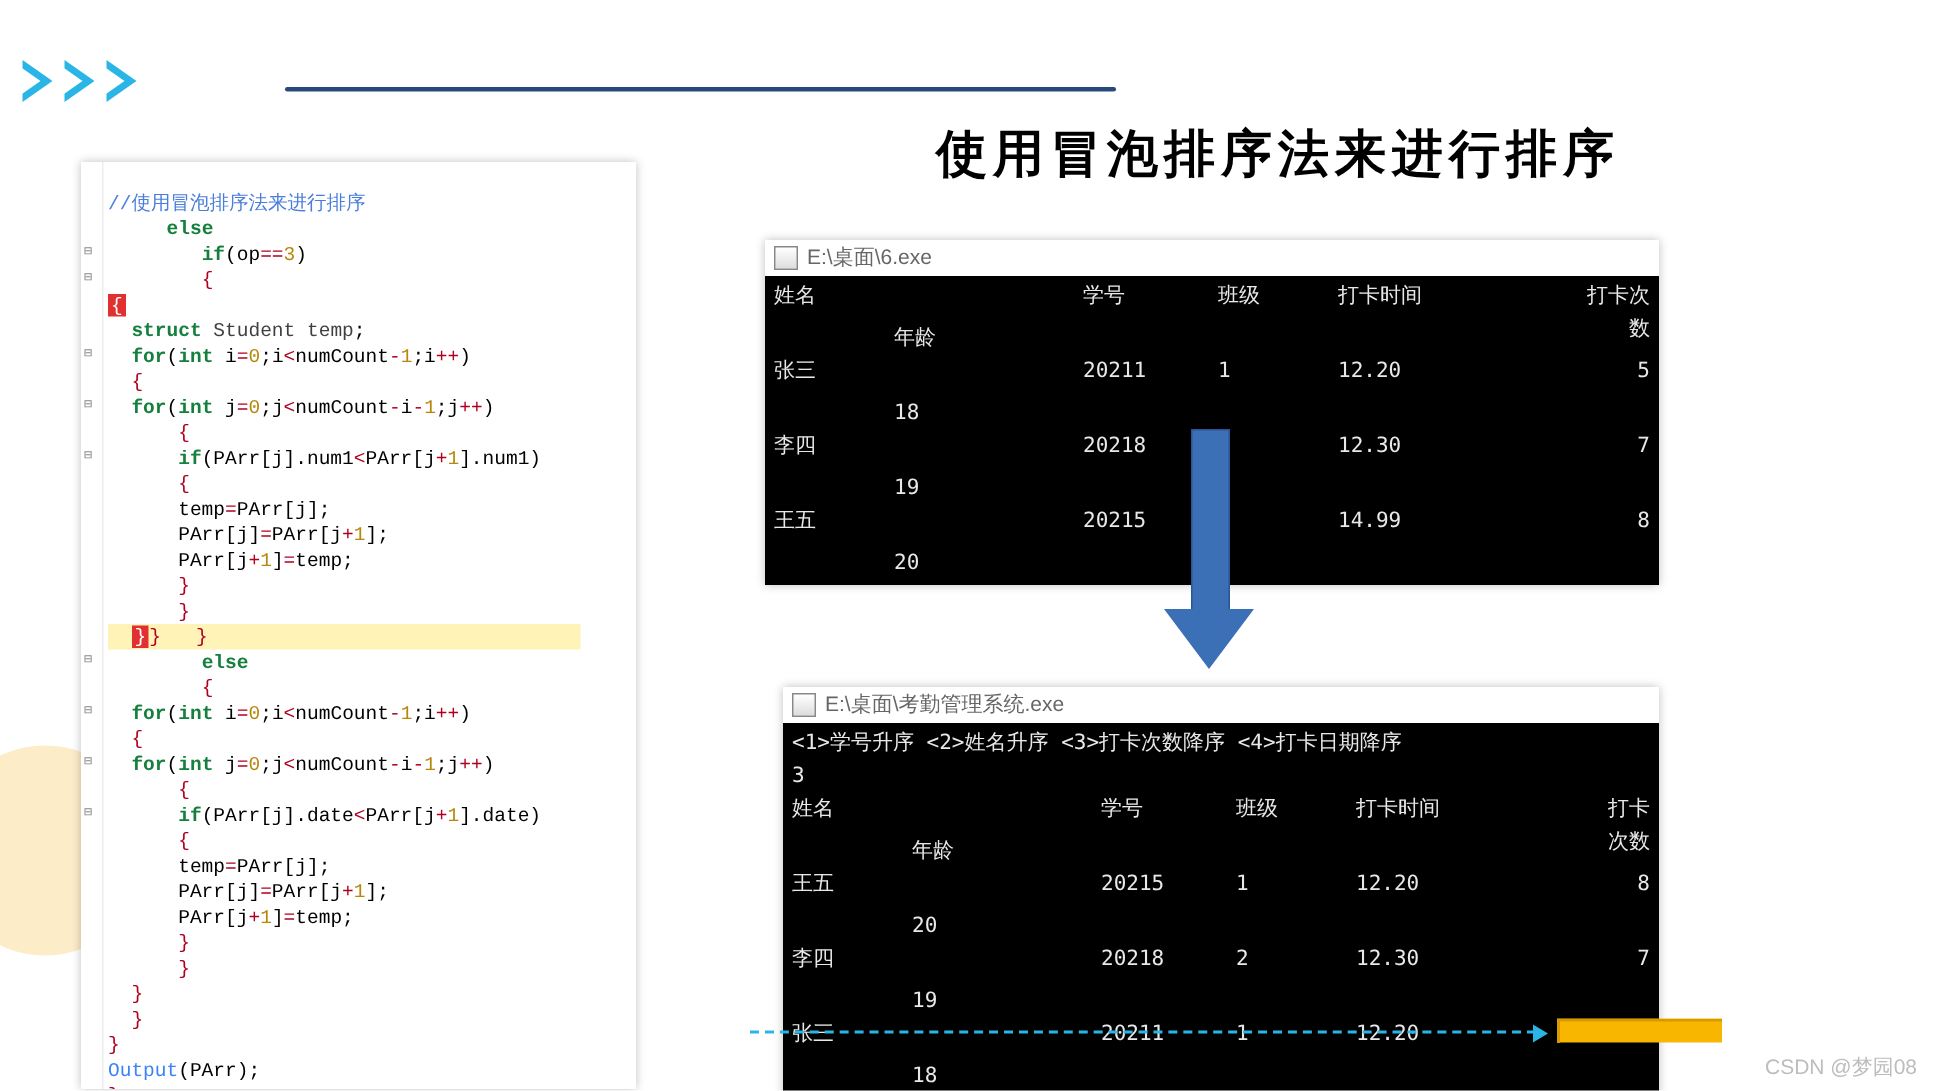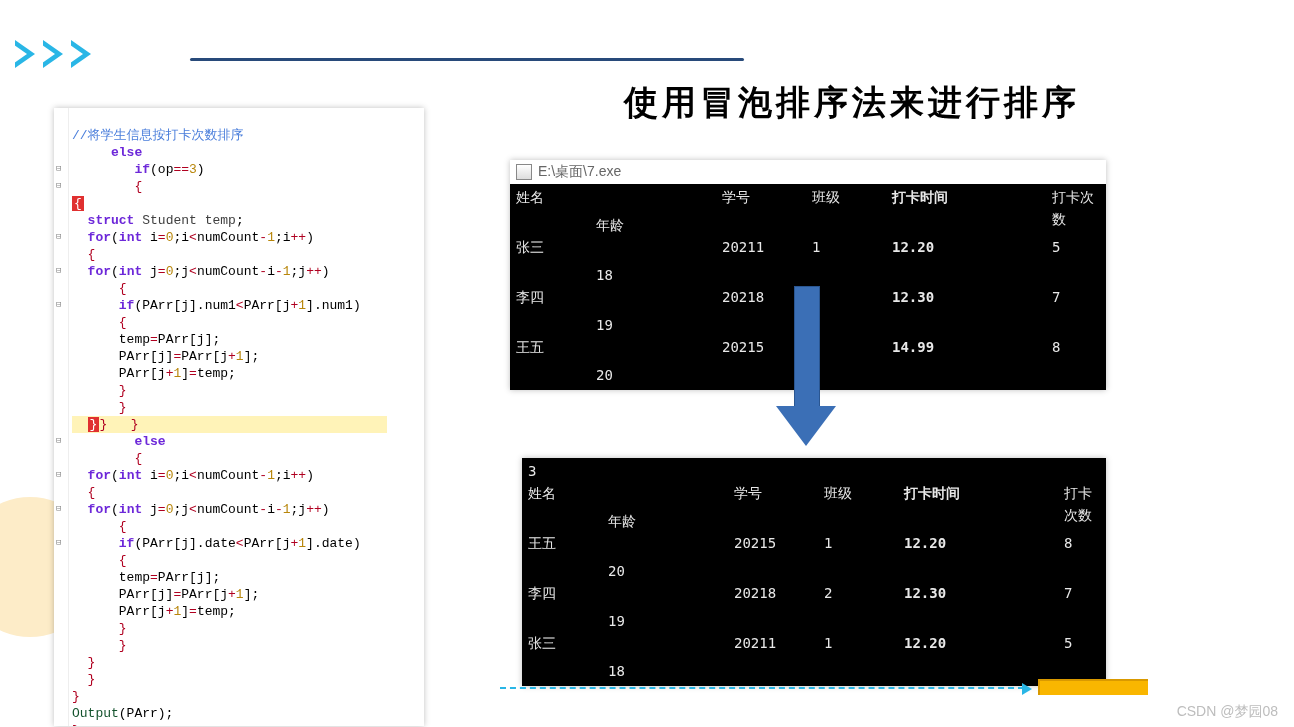--- a/index.html
+++ b/index.html
@@ -67,26 +67,26 @@
   }
   .code-body {
     position:absolute; left:16px; top:0; right:0; bottom:0;
     font-family: Consolas, "Courier New", monospace;
     font-size: 13px;
     line-height: 17px;
     white-space: pre;
     padding: 2px 2px;
   }
   .c-comment { color: #4a7edb; }
-  .c-kw { color: #6d28d9; font-weight: bold; }
+  .c-kw { color: #15803d; font-weight: bold; }
   .c-num { color: #b8860b; }
   .c-op { color: #b00020; }
   .c-id { color: #404040; }
   .c-brace { color: #b00020; }
-  .c-func { color: #14532d; }
+  .c-func { color: #3b82f6; }
   .hl-line { background: #fff3b8; display:inline-block; width:90%; }
   .err-mark { background:#e03030; color:#fff; padding:0 2px; }
 
   .console {
     background: #000;
     color: #e8e8e8;
     font-family: "SimSun","NSimSun",monospace;
     font-size: 14px;
     line-height: 22px;
     padding: 2px 6px 4px 6px;
@@ -107,21 +107,21 @@
     background:linear-gradient(#fff,#ddd);
   }
   .console1 {
     position:absolute; top:160px; left:510px; width:596px;
   }
   .console2 {
     position:absolute; top:458px; left:522px; width:584px;
   }
   .row { display:flex; }
   .col-name{width:80px;} .col-age{width:80px;margin-top:28px;} .col-id{width:90px;margin-left:46px;} .col-class{width:80px;}
-  .col-time{width:160px;font-weight:bold;} .col-count{flex:1;}
+  .col-time{width:160px;} .col-count{flex:1;text-align:right;}
 
   .arrow-down {
     position:absolute; top:286px; left:776px; width:60px; height:160px;
   }
   .arrow-shaft {
     position:absolute; top:0; left:18px; width:24px; height:120px;
     background:#3b6fb6; border:1px solid #2a5691;
   }
   .arrow-head {
     position:absolute; top:120px; left:0;
@@ -175,21 +175,21 @@
     <span class="fold-sym" style="top:72px;">⊟</span>
     <span class="fold-sym" style="top:123px;">⊟</span>
     <span class="fold-sym" style="top:157px;">⊟</span>
     <span class="fold-sym" style="top:191px;">⊟</span>
     <span class="fold-sym" style="top:327px;">⊟</span>
     <span class="fold-sym" style="top:361px;">⊟</span>
     <span class="fold-sym" style="top:395px;">⊟</span>
     <span class="fold-sym" style="top:429px;">⊟</span>
   </div>
   <div class="code-body">
-<span class="c-comment">//将学生信息按打卡次数排序</span>
+<span class="c-comment">//使用冒泡排序法来进行排序</span>
      <span class="c-kw">else</span>
         <span class="c-kw">if</span>(op<span class="c-op">==</span><span class="c-num">3</span>)
         <span class="c-brace">{</span>
 <span class="err-mark">{</span>
   <span class="c-kw">struct</span> <span class="c-id">Student</span> <span class="c-id">temp</span>;
   <span class="c-kw">for</span>(<span class="c-kw">int</span> i<span class="c-op">=</span><span class="c-num">0</span>;i<span class="c-op">&lt;</span>numCount<span class="c-op">-</span><span class="c-num">1</span>;i<span class="c-op">++</span>)
   <span class="c-brace">{</span>
   <span class="c-kw">for</span>(<span class="c-kw">int</span> j<span class="c-op">=</span><span class="c-num">0</span>;j<span class="c-op">&lt;</span>numCount<span class="c-op">-</span>i<span class="c-op">-</span><span class="c-num">1</span>;j<span class="c-op">++</span>)
       <span class="c-brace">{</span>
       <span class="c-kw">if</span>(PArr[j].num1<span class="c-op">&lt;</span>PArr[j<span class="c-op">+</span><span class="c-num">1</span>].num1)
@@ -217,21 +217,21 @@
   <span class="c-brace">}</span>
 <span class="c-brace">}</span>
 <span class="c-func">Output</span>(PArr);
 <span class="c-brace">}</span>
   </div>
 </div>
 
 <div class="console-wrap console1">
   <div class="console-title">
     <span class="console-icon"></span>
-    <span>E:\桌面\7.exe</span>
+    <span>E:\桌面\6.exe</span>
   </div>
   <div class="console">
     <div class="row">
       <span class="col-name">姓名</span>
       <span class="col-age">年龄</span>
       <span class="col-id">学号</span>
       <span class="col-class">班级</span>
       <span class="col-time">打卡时间</span>
       <span class="col-count">打卡次数</span>
     </div>
@@ -261,21 +261,26 @@
     </div>
   </div>
 </div>
 
 <div class="arrow-down">
   <div class="arrow-shaft"></div>
   <div class="arrow-head"></div>
 </div>
 
 <div class="console-wrap console2">
+  <div class="console-title">
+    <span class="console-icon"></span>
+    <span>E:\桌面\考勤管理系统.exe</span>
+  </div>
   <div class="console">
+    <div>&lt;1&gt;学号升序   &lt;2&gt;姓名升序   &lt;3&gt;打卡次数降序   &lt;4&gt;打卡日期降序</div>
     <div>3</div>
     <div class="row">
       <span class="col-name">姓名</span>
       <span class="col-age">年龄</span>
       <span class="col-id">学号</span>
       <span class="col-class">班级</span>
       <span class="col-time">打卡时间</span>
       <span class="col-count">打卡次数</span>
     </div>
     <div class="row">

